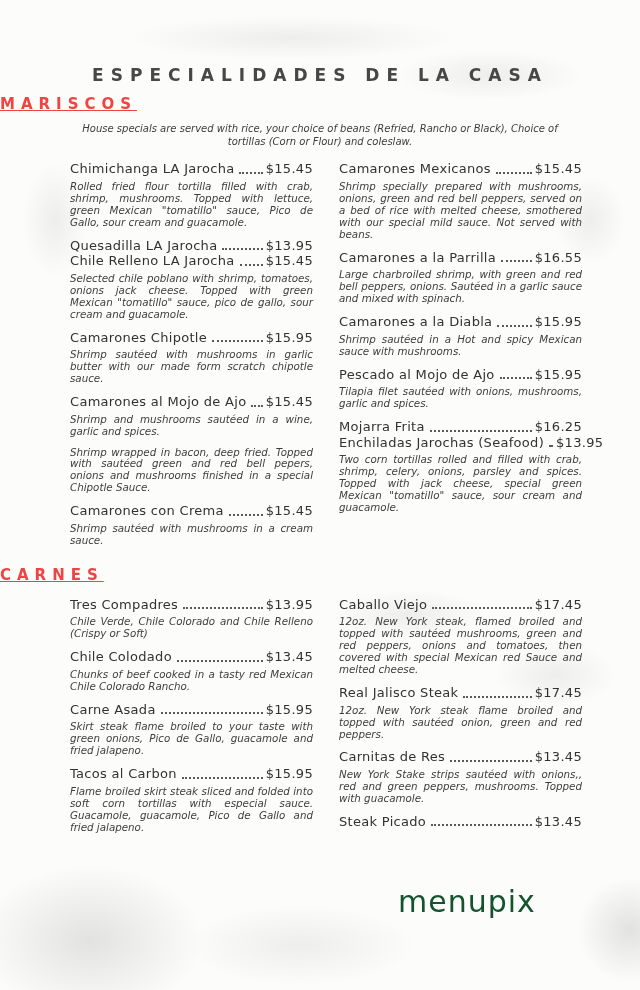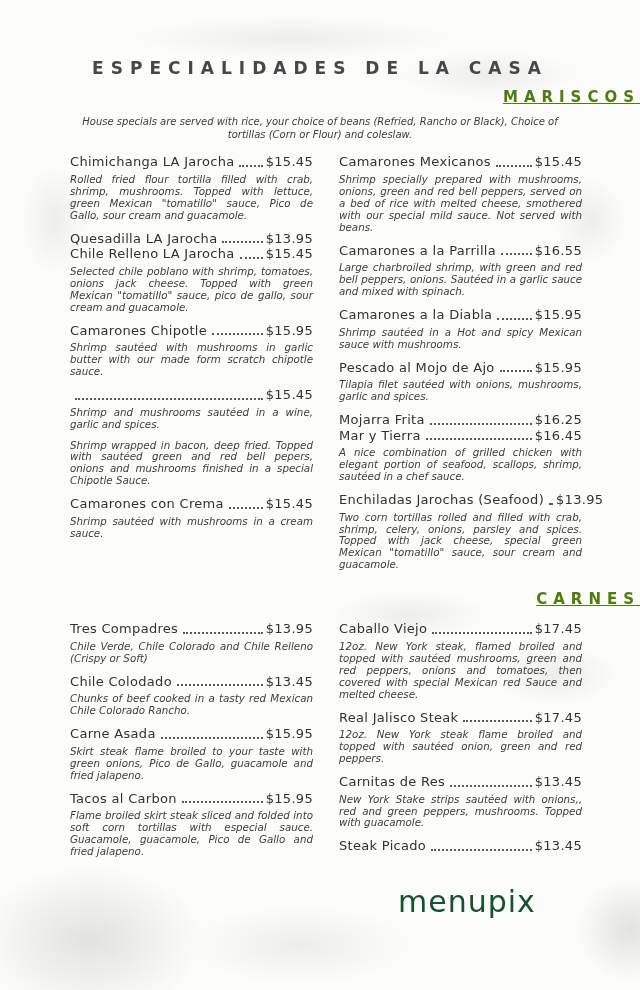--- a/index.html
+++ b/index.html
@@ -4,42 +4,42 @@
 <style>
   html, body { margin: 0; padding: 0; }
   body {
     width: 640px; height: 990px;
     background: #fcfcfa;
     font-family: "DejaVu Sans", sans-serif;
     color: #3a3a3a;
     overflow: hidden;
     position: relative;
   }
-  .page { position: relative; width: 640px; height: 950px; z-index: 1; }
+  .page { position: relative; width: 640px; height: 950px; z-index: 1; margin-top: 7px; }
 
   
   .smudge {
     position: absolute; border-radius: 50%;
     background: radial-gradient(closest-side, rgba(110,110,110,0.10), rgba(110,110,110,0.0) 72%);
     pointer-events: none; z-index: 0;
   }
   .smudge.dark { background: radial-gradient(closest-side, rgba(90,90,90,0.16), rgba(90,90,90,0.0) 75%); }
 
   .page-title {
     text-align: center;
     margin: 0; padding-top: 58px;
     font-size: 17px; font-weight: bold;
     letter-spacing: 7px;
     color: #474747;
   }
   .section-heading {
-    text-align: right;
+    text-align: left;
     font-size: 15px; font-weight: bold;
     letter-spacing: 6px;
-    color: #4d7c0f;
+    color: #ef4444;
     text-decoration: underline;
     margin: 10px 0 0 0;
   }
   .intro {
     width: 512px; margin: 9px auto 0 auto;
     text-align: center;
     font-style: italic;
     font-size: 10px; line-height: 1.32;
     color: #3c3c3c;
   }
@@ -129,20 +129,21 @@
           <div class="menu-item">
             <div class="item-head">
               <span class="item-name">Camarones Chipotle</span>
               <span class="leader"></span>
               <span class="item-price">$15.95</span>
             </div>
             <p class="item-desc">Shrimp sautéed with mushrooms in garlic butter with our made form scratch chipotle sauce.</p>
           </div>
           <div class="menu-item">
             <div class="item-head">
+              <span class="item-name">Camarones al Mojo de Ajo</span>
               <span class="leader"></span>
               <span class="item-price">$15.45</span>
             </div>
             <p class="item-desc">Shrimp and mushrooms sautéed in a wine, garlic and spices.</p>
           </div>
           <div class="menu-item">
             <p class="item-desc">Shrimp wrapped in bacon, deep fried. Topped with sautéed green and red bell pepers, onions and mushrooms finished in a special Chipotle Sauce.</p>
           </div>
           <div class="menu-item">
             <div class="item-head">
@@ -185,28 +186,20 @@
               <span class="item-price">$15.95</span>
             </div>
             <p class="item-desc">Tilapia filet sautéed with onions, mushrooms, garlic and spices.</p>
           </div>
           <div class="menu-item">
             <div class="item-head">
               <span class="item-name">Mojarra Frita</span>
               <span class="leader"></span>
               <span class="item-price">$16.25</span>
             </div>
-          </div>
-          <div class="menu-item">
-            <div class="item-head">
-              <span class="item-name">Mar y Tierra</span>
-              <span class="leader"></span>
-              <span class="item-price">$16.45</span>
-            </div>
-            <p class="item-desc">A nice combination of grilled chicken with elegant portion of seafood, scallops, shrimp, sautéed in a chef sauce.</p>
           </div>
           <div class="menu-item">
             <div class="item-head">
               <span class="item-name">Enchiladas Jarochas (Seafood)</span>
               <span class="leader"></span>
               <span class="item-price">$13.95</span>
             </div>
             <p class="item-desc">Two corn tortillas rolled and filled with crab, shrimp, celery, onions, parsley and spices. Topped with jack cheese, special green Mexican "tomatillo" sauce, sour cream and guacamole.</p>
           </div>
         </div>

